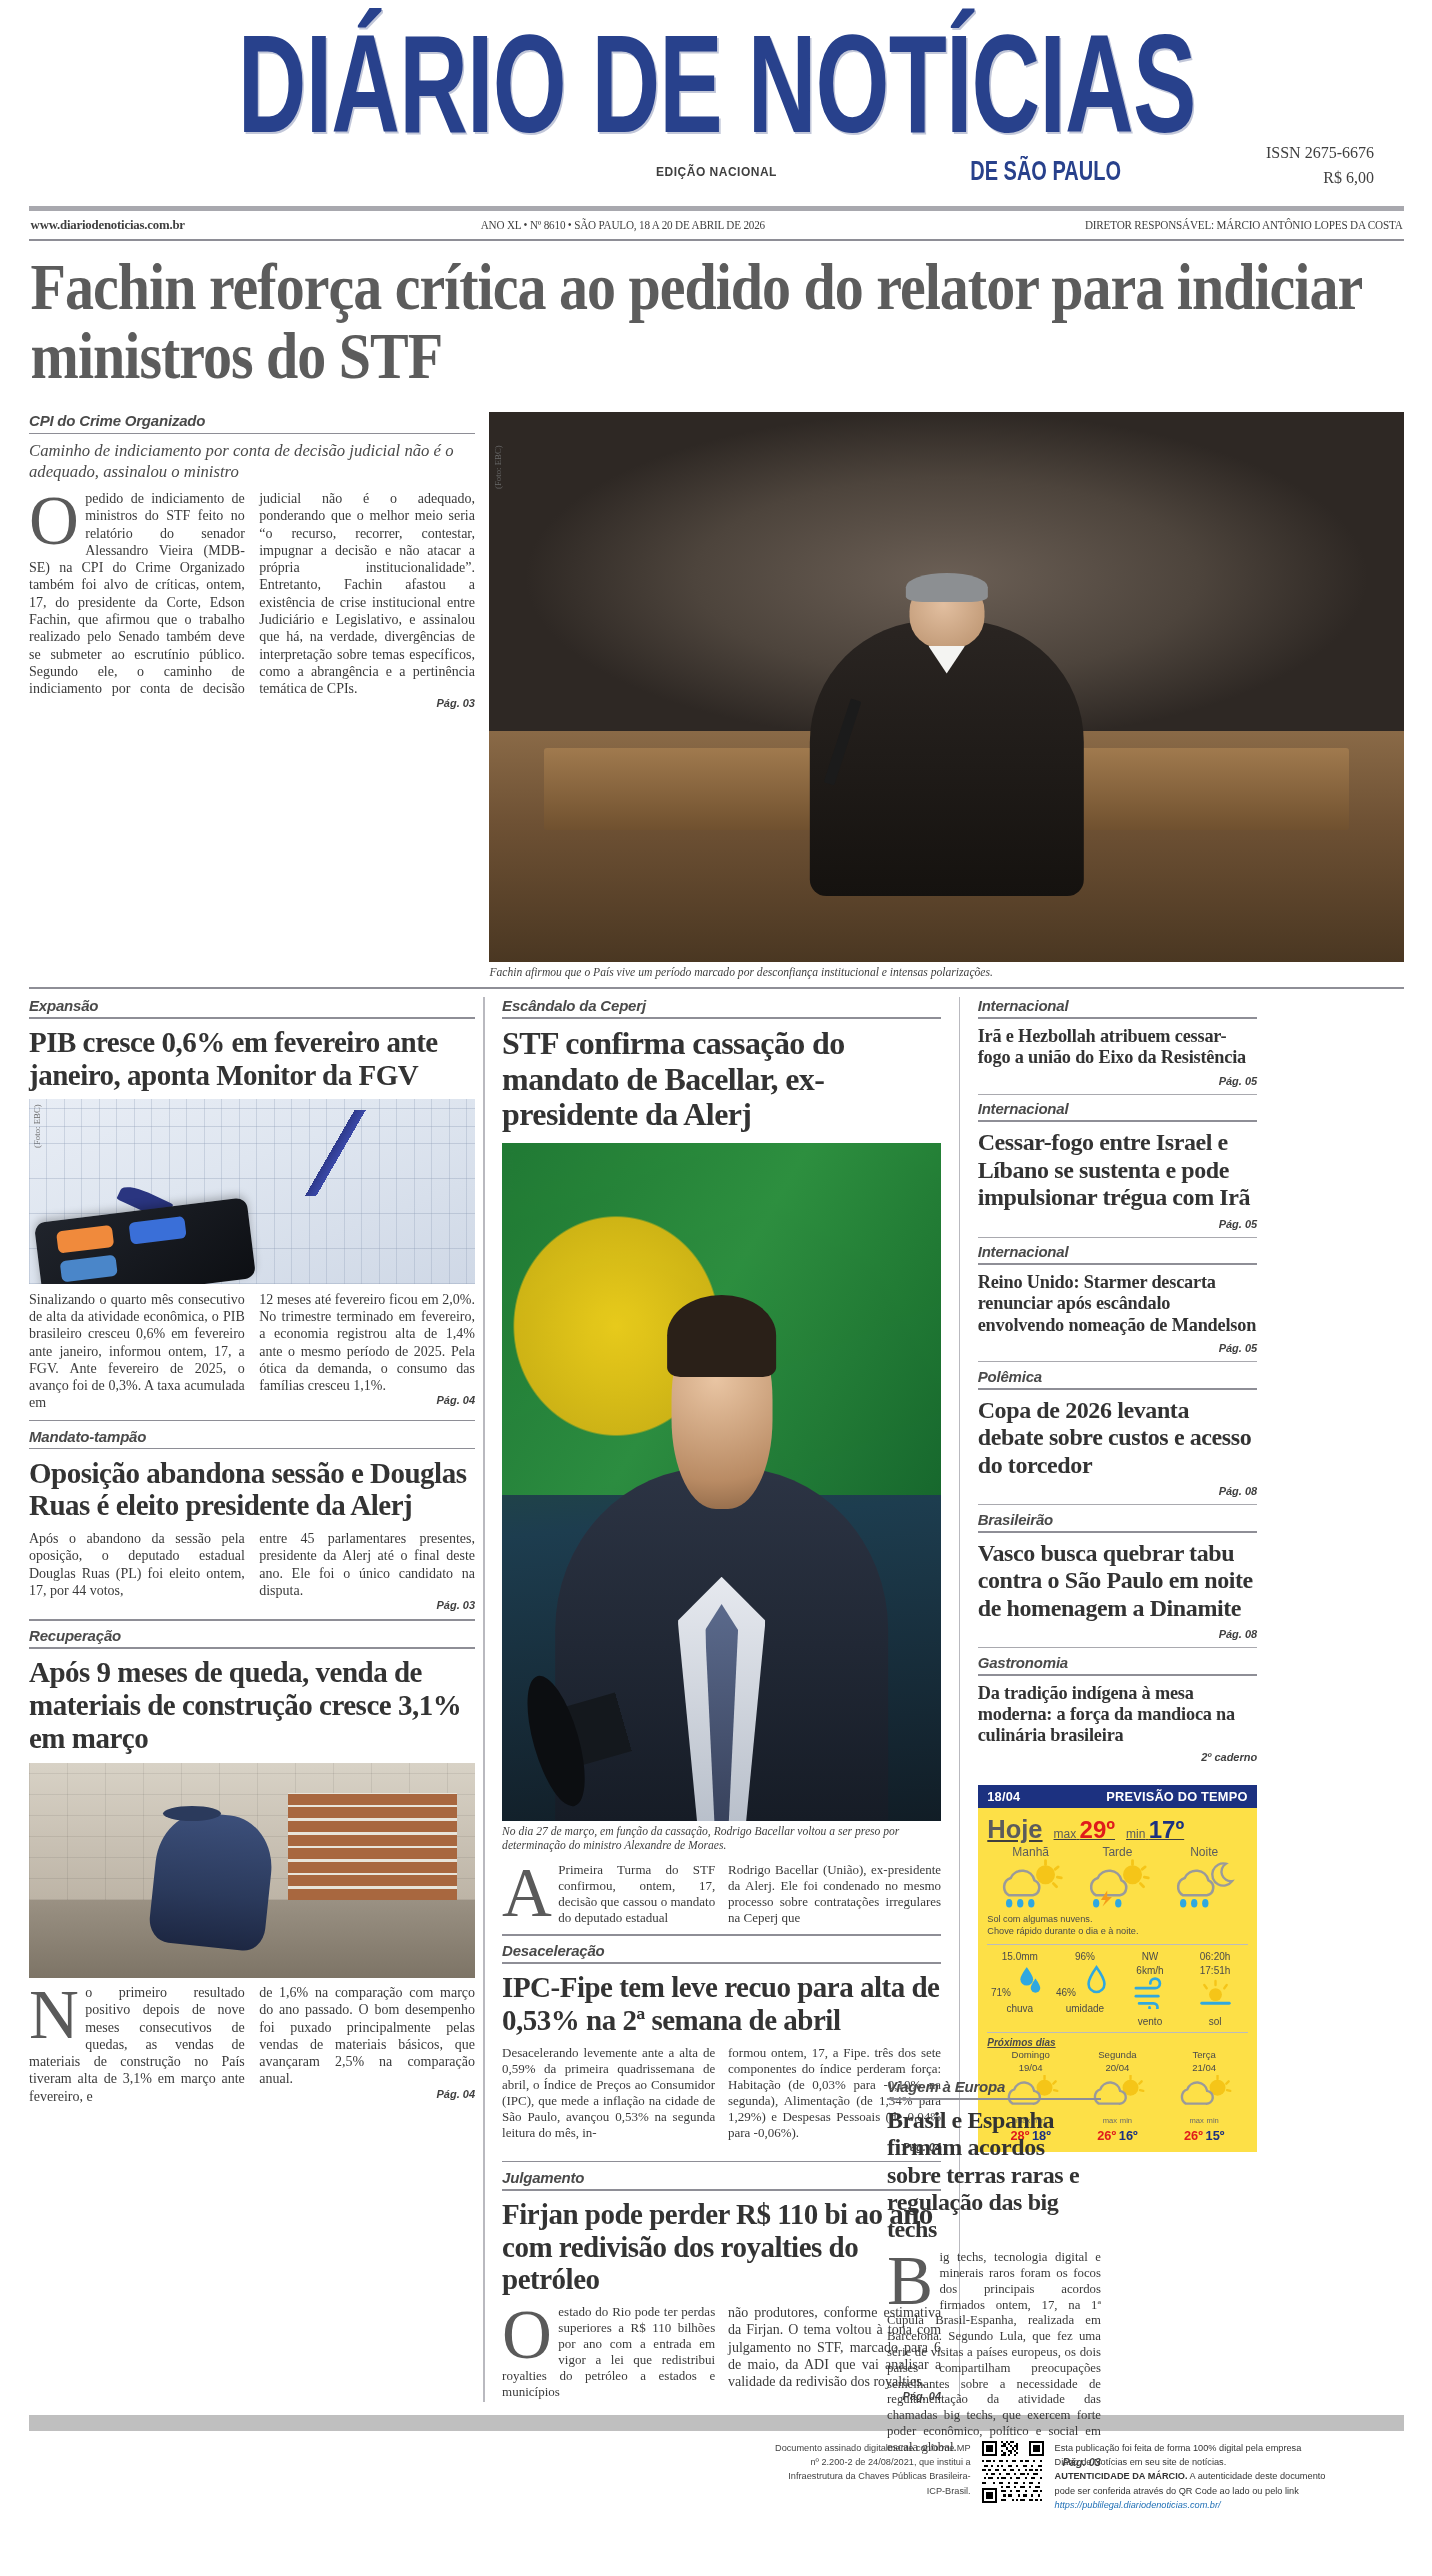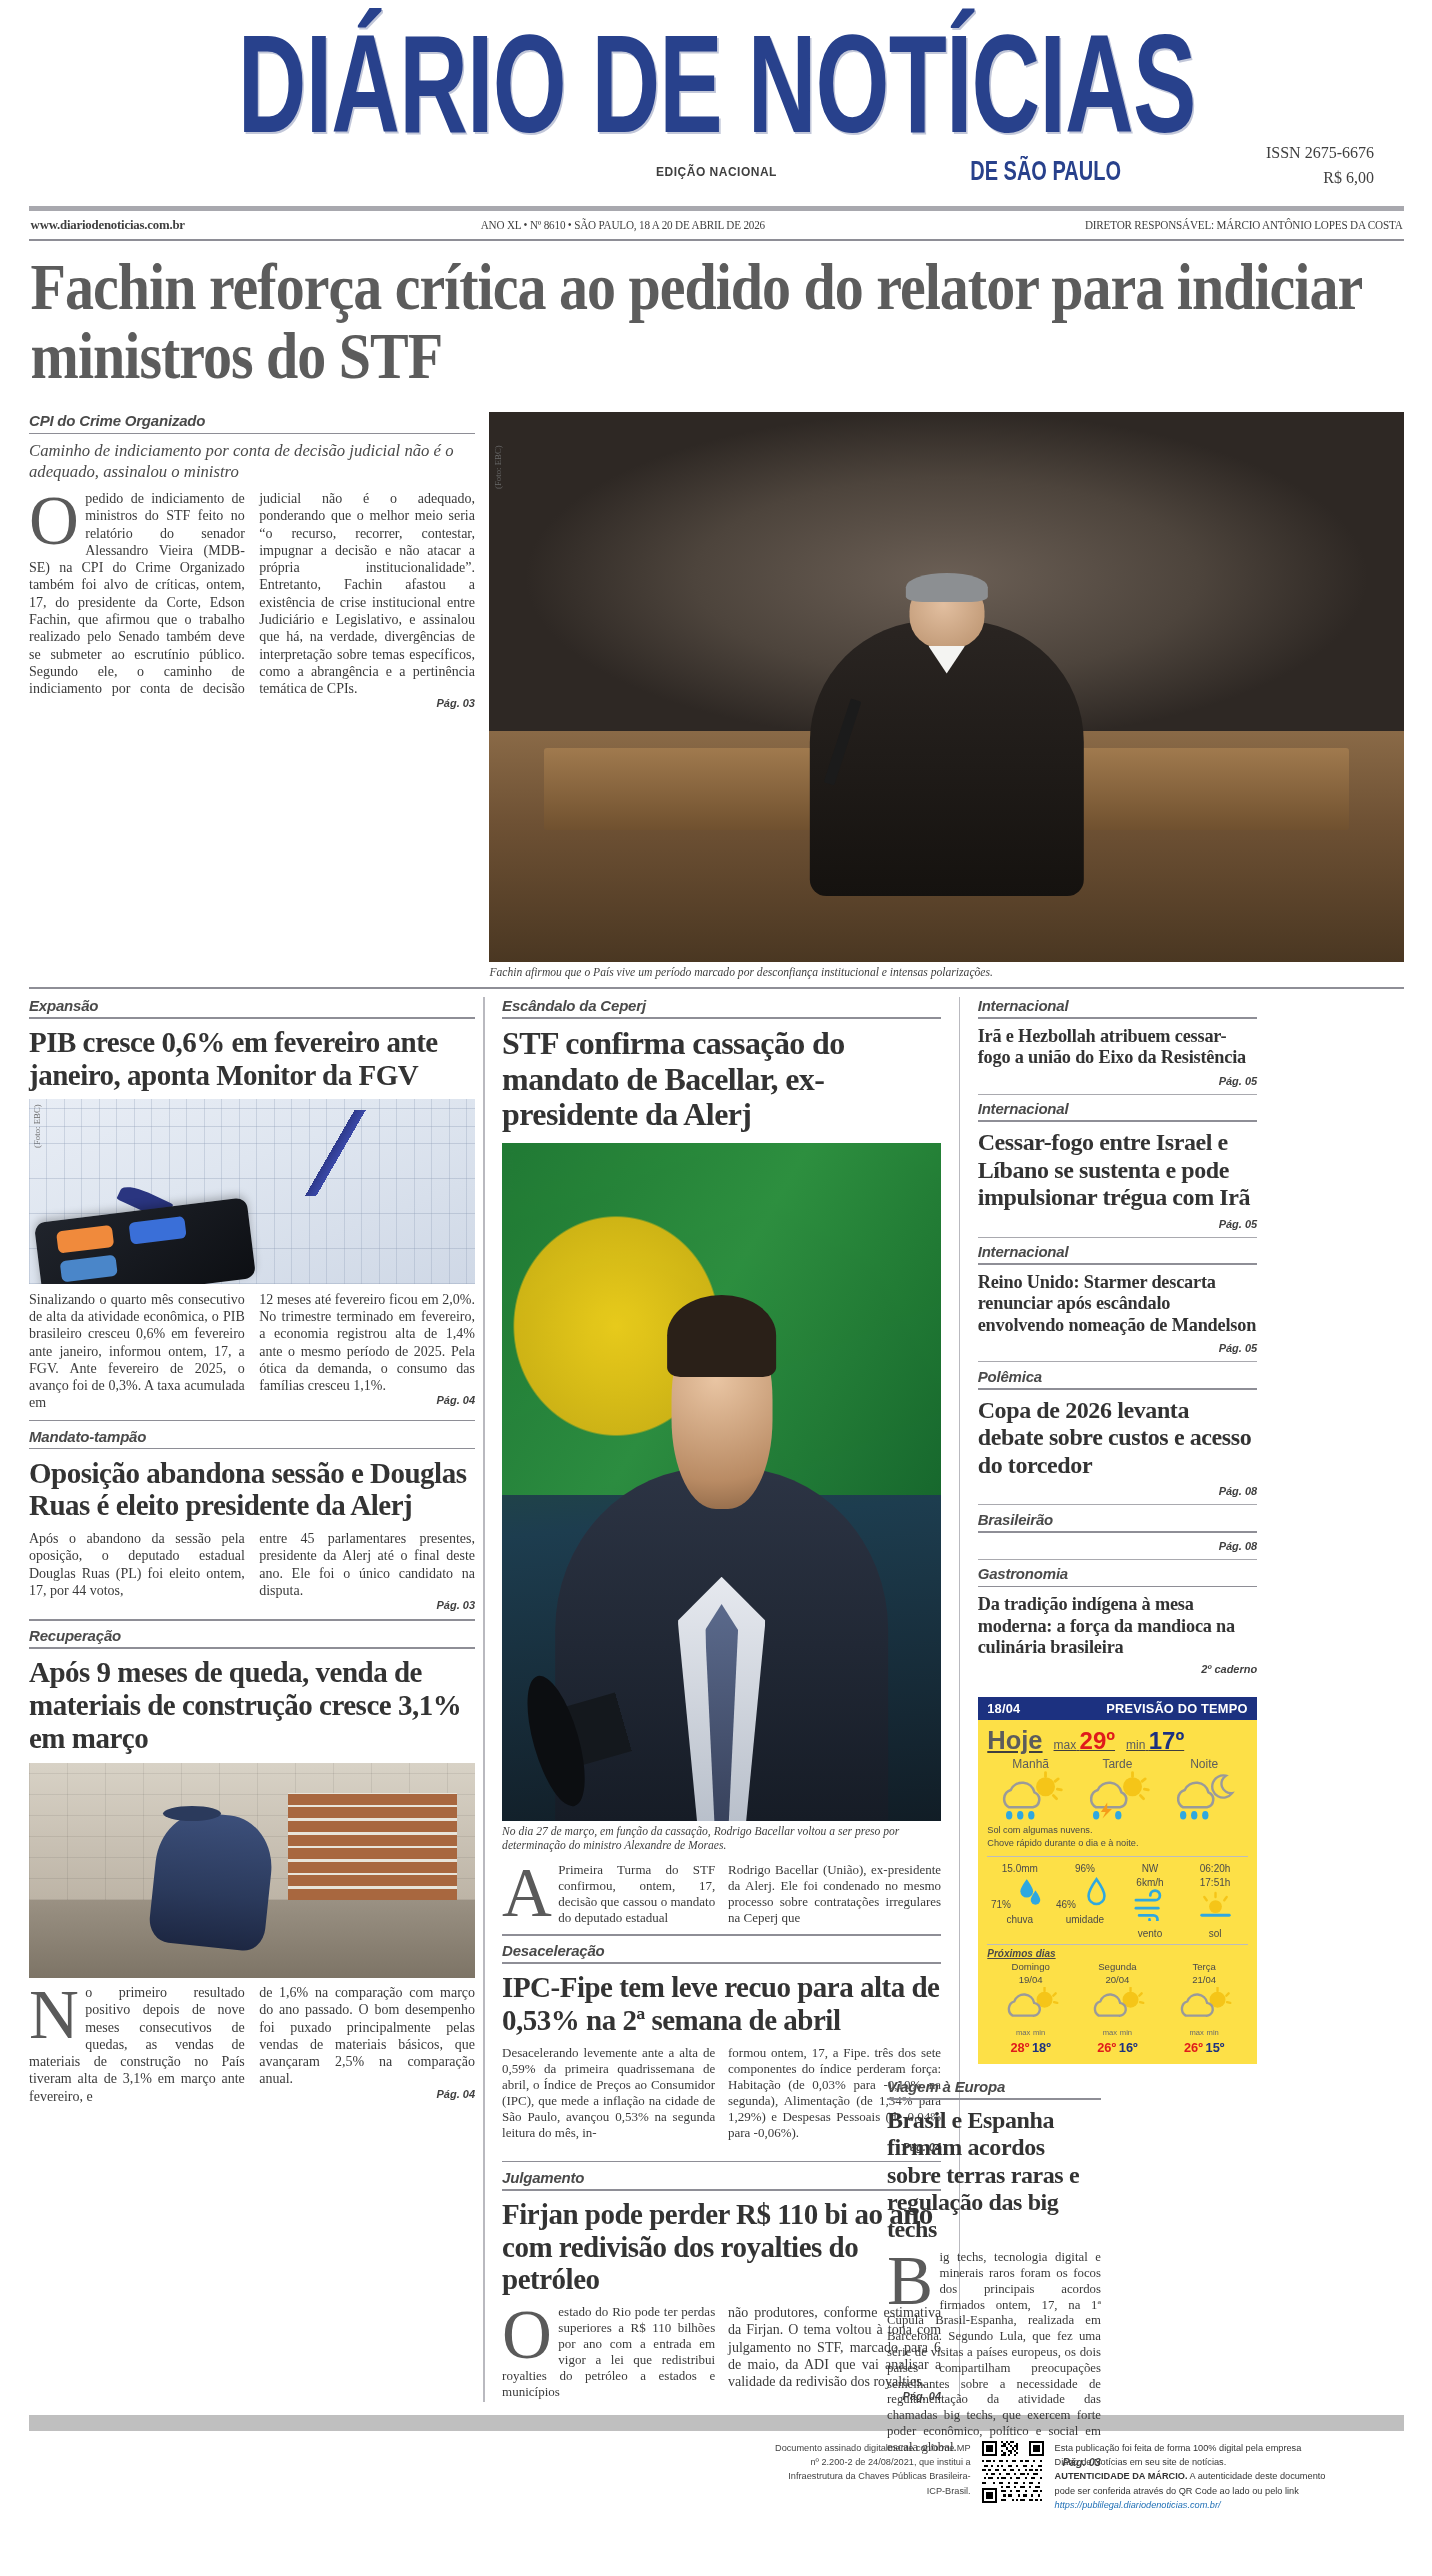--- a/index.html
+++ b/index.html
@@ -582,20 +582,21 @@
         <div class="kicker">Polêmica</div>
         <div class="kicker-rule"></div>
         <div class="med-head">Copa de 2026 levanta debate sobre custos e acesso do torcedor</div>
         <div class="pag pag-right" style="margin-top:6.4px">Pág. 08</div>
       </div>
       <div class="sep-thin"></div>
 
       <div>
         <div class="kicker">Brasileirão</div>
         <div class="kicker-rule"></div>
+        <div class="med-head">Vasco busca quebrar tabu contra o São Paulo em noite de homenagem a Dinamite</div>
         <div class="pag pag-right" style="margin-top:6.4px">Pág. 08</div>
       </div>
       <div class="sep-thin"></div>
 
       <div>
         <div class="kicker">Gastronomia</div>
         <div class="kicker-rule"></div>
         <div class="mini-head">Da tradição indígena à mesa moderna: a força da mandioca na culinária brasileira</div>
         <div class="pag pag-right" style="margin-top:4.8px">2º caderno</div>
       </div>

